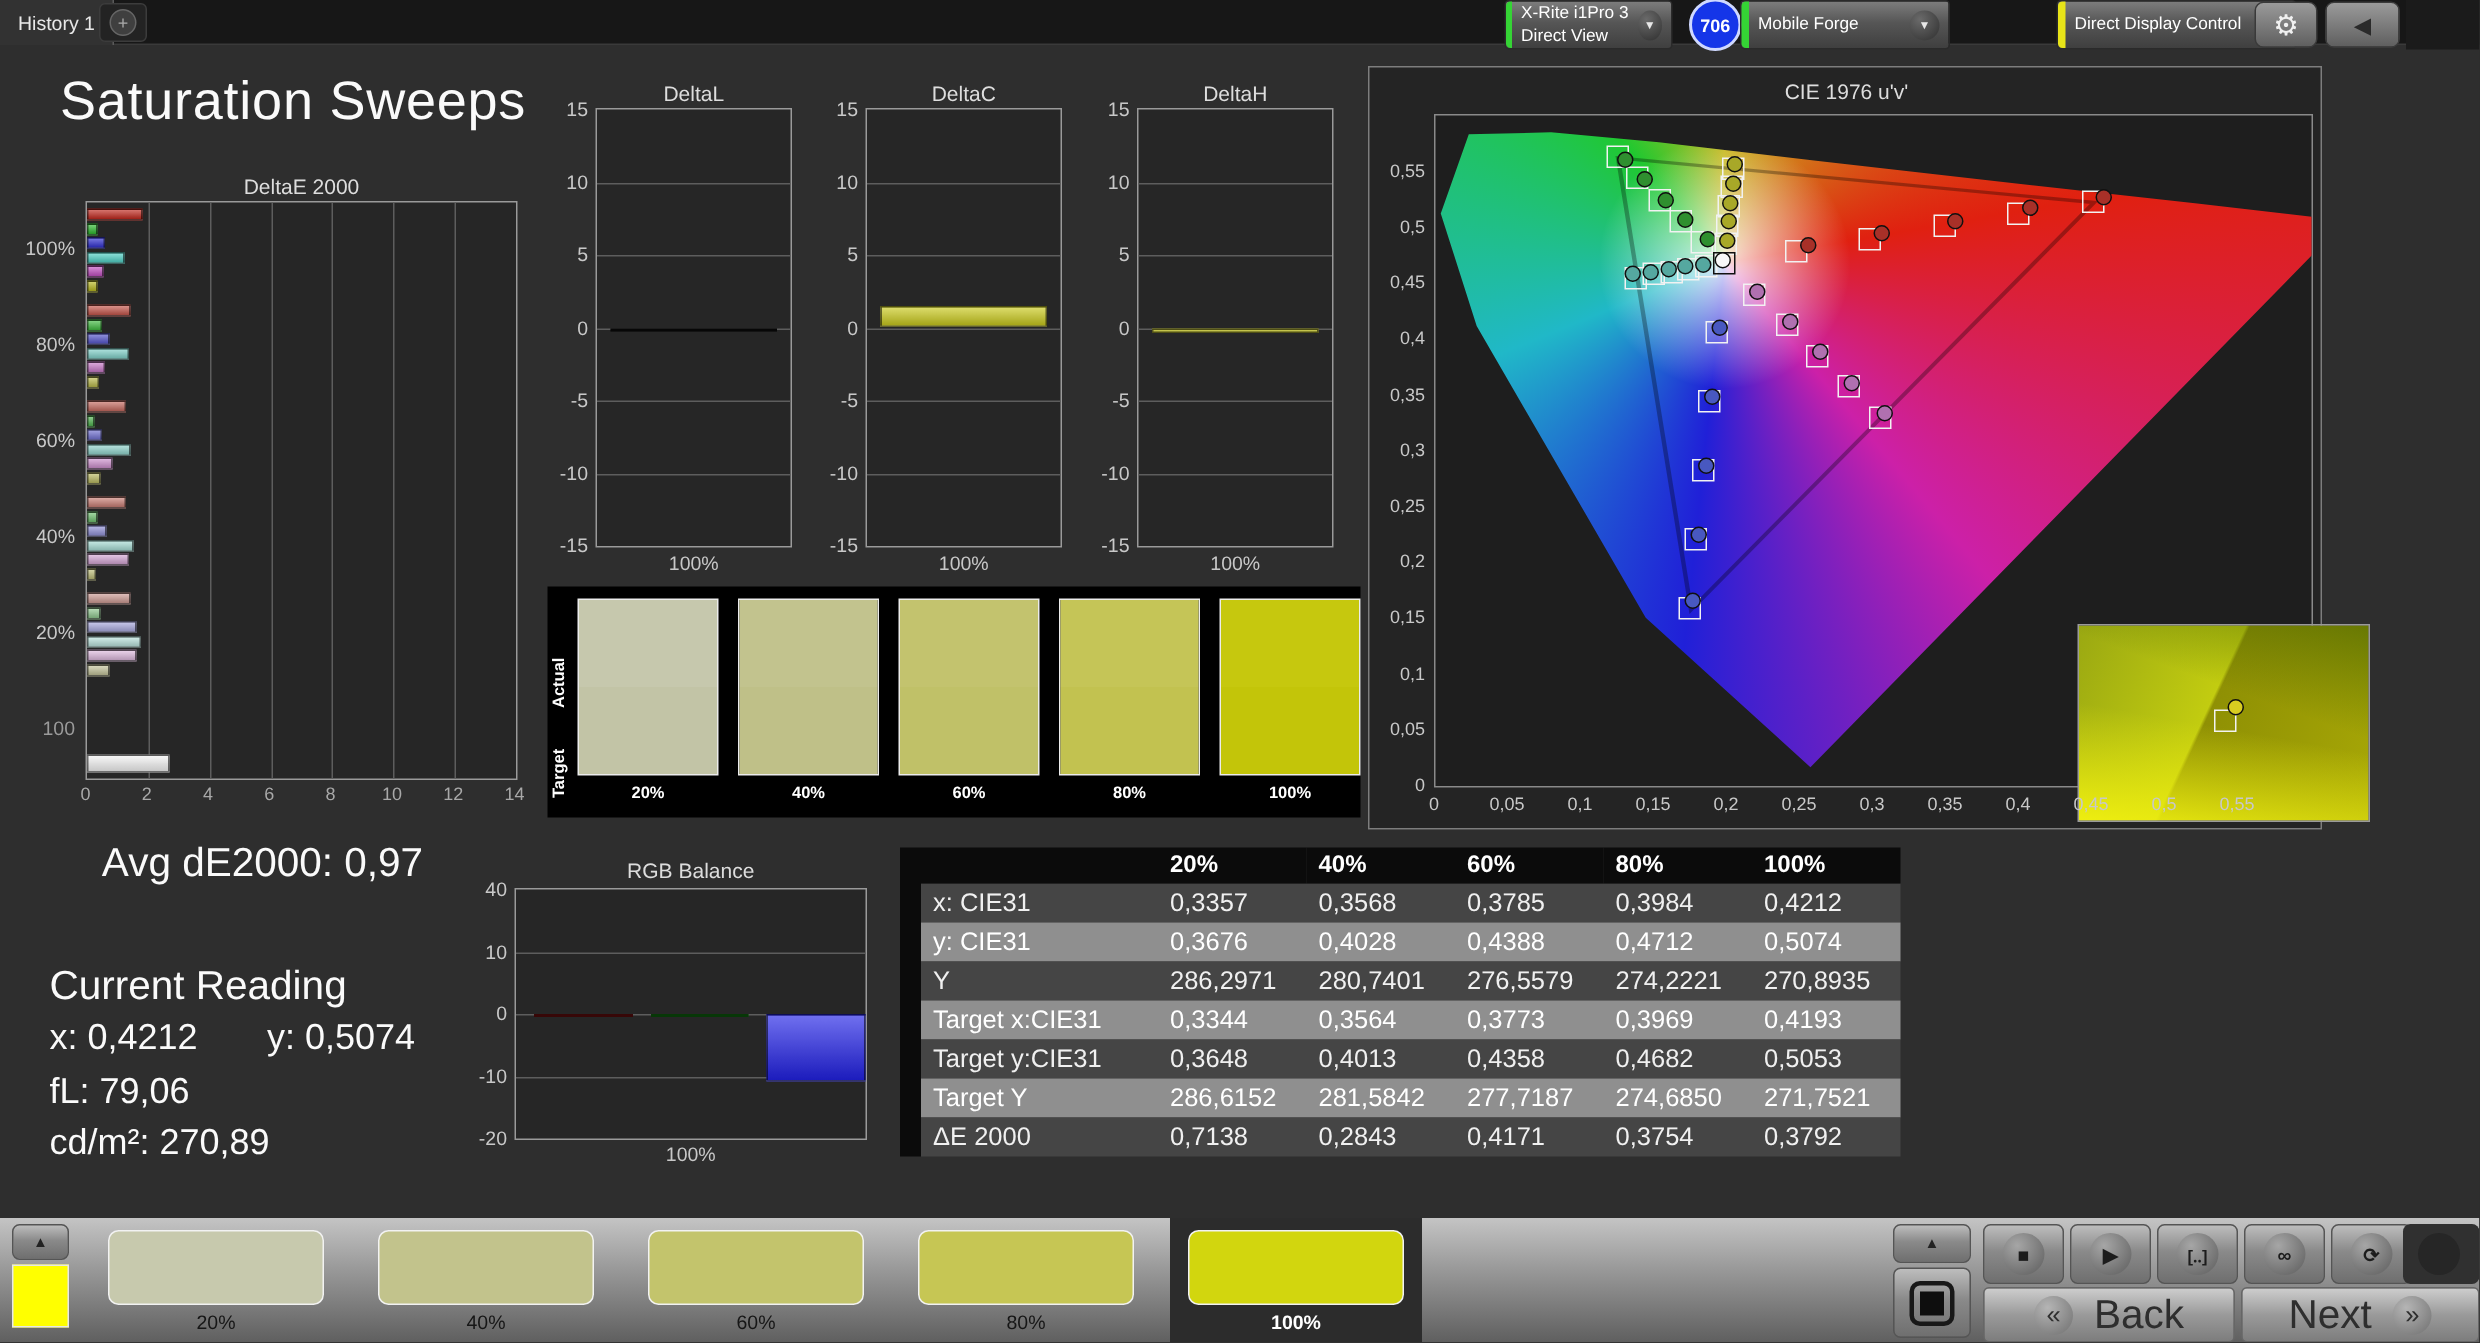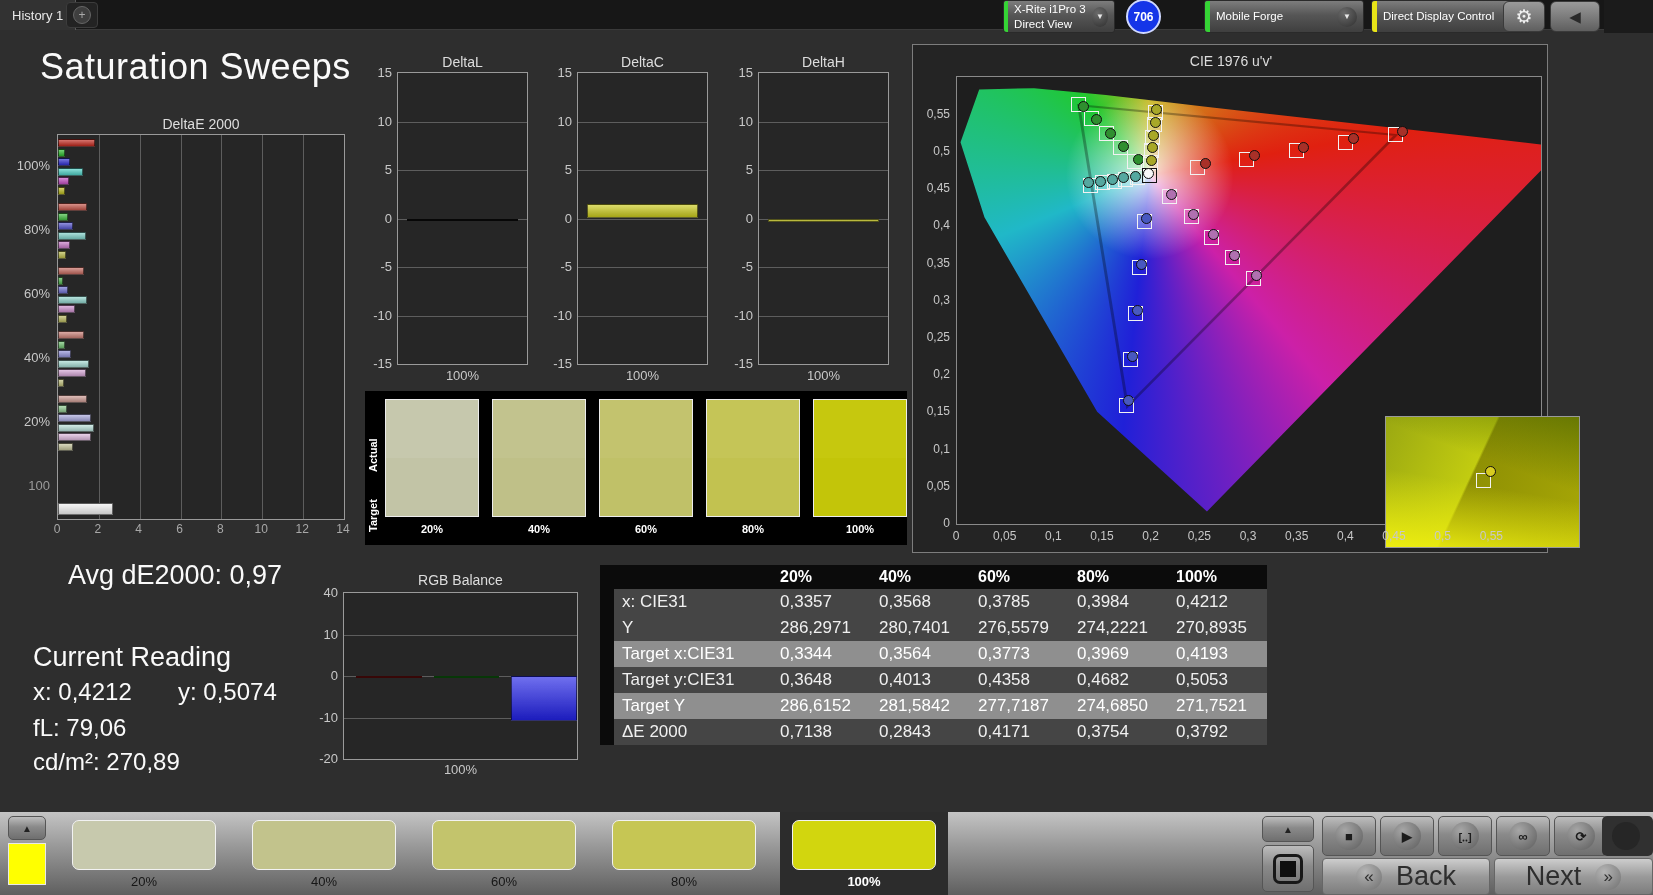--- a/index.html
+++ b/index.html
@@ -106,21 +106,21 @@
 
     <div class="dd" style="left:1003px;width:112px;">
       <div class="stripe" style="background: rgb(53, 212, 53);"></div>
       <div class="txt">
         <div>X-Rite i1Pro 3</div>
         <div>Direct View</div>
       </div>
       <div class="chev">▼</div>
     </div>
     <div class="badge" style="left:1126px;">706</div>
-    <div class="dd" style="left:1204px;width:160px;">
+    <div class="dd" style="left:1160px;width:140px;">
       <div class="stripe" style="background: rgb(53, 212, 53);"></div>
       <div class="txt">Mobile Forge</div>
       <div class="chev">▼</div>
     </div>
     <div class="dd" style="left:1337px;width:160px;margin-left:34px;">
       <div class="stripe" style="background: rgb(232, 228, 24);"></div>
       <div class="txt">Direct Display Control</div>
       <div class="chev">▼</div>
     </div>
     <div class="topbtn" style="left:1503px;width:42px;font-size:19px;">
@@ -418,20 +418,28 @@
         <div class="tbl-cell" style="width: 99px;">100%</div>
       </div>
       <div class="tbl-row row-dark">
         <div class="tbl-cell" style="width: 158px;">x: CIE31</div>
         <div class="tbl-cell" style="width: 99px;">0,3357</div>
         <div class="tbl-cell" style="width: 99px;">0,3568</div>
         <div class="tbl-cell" style="width: 99px;">0,3785</div>
         <div class="tbl-cell" style="width: 99px;">0,3984</div>
         <div class="tbl-cell" style="width: 99px;">0,4212</div>
       </div>
+      <div class="tbl-row row-light">
+        <div class="tbl-cell" style="width: 158px;">y: CIE31</div>
+        <div class="tbl-cell" style="width: 99px;">0,3676</div>
+        <div class="tbl-cell" style="width: 99px;">0,4028</div>
+        <div class="tbl-cell" style="width: 99px;">0,4388</div>
+        <div class="tbl-cell" style="width: 99px;">0,4712</div>
+        <div class="tbl-cell" style="width: 99px;">0,5074</div>
+      </div>
       <div class="tbl-row row-dark">
         <div class="tbl-cell" style="width: 158px;">Y</div>
         <div class="tbl-cell" style="width: 99px;">286,2971</div>
         <div class="tbl-cell" style="width: 99px;">280,7401</div>
         <div class="tbl-cell" style="width: 99px;">276,5579</div>
         <div class="tbl-cell" style="width: 99px;">274,2221</div>
         <div class="tbl-cell" style="width: 99px;">270,8935</div>
       </div>
       <div class="tbl-row row-light">
         <div class="tbl-cell" style="width: 158px;">Target x:CIE31</div>

